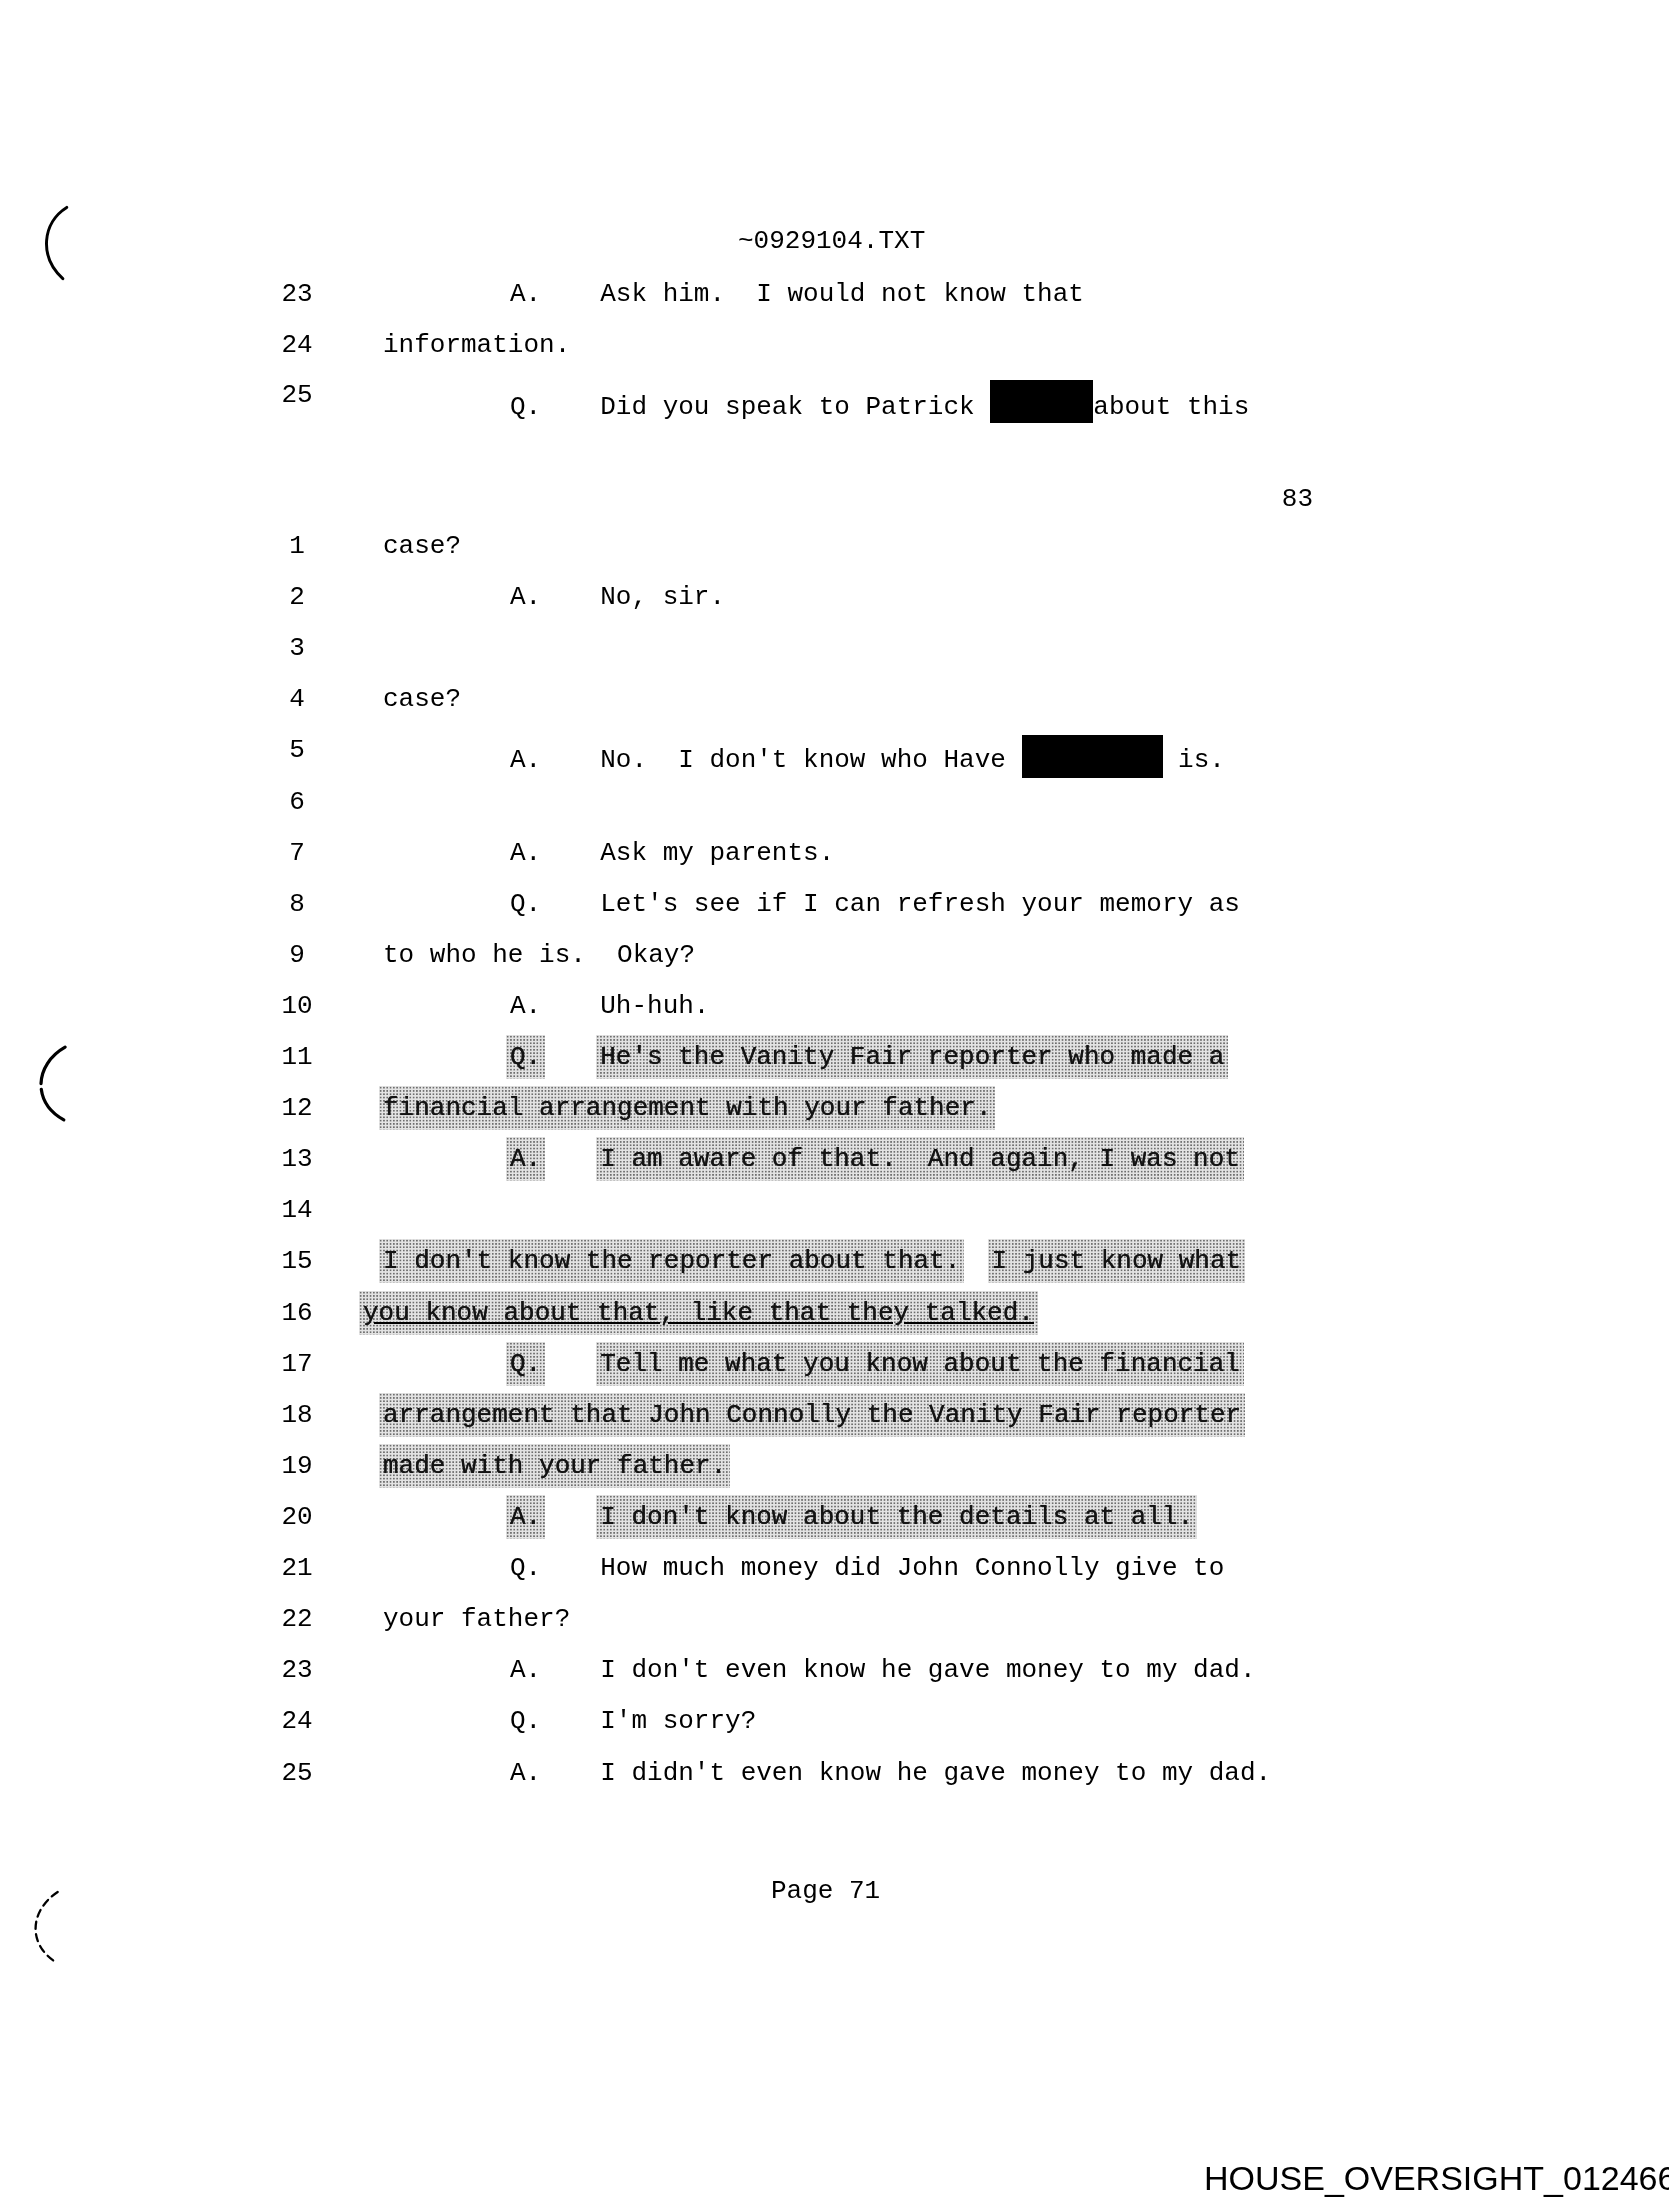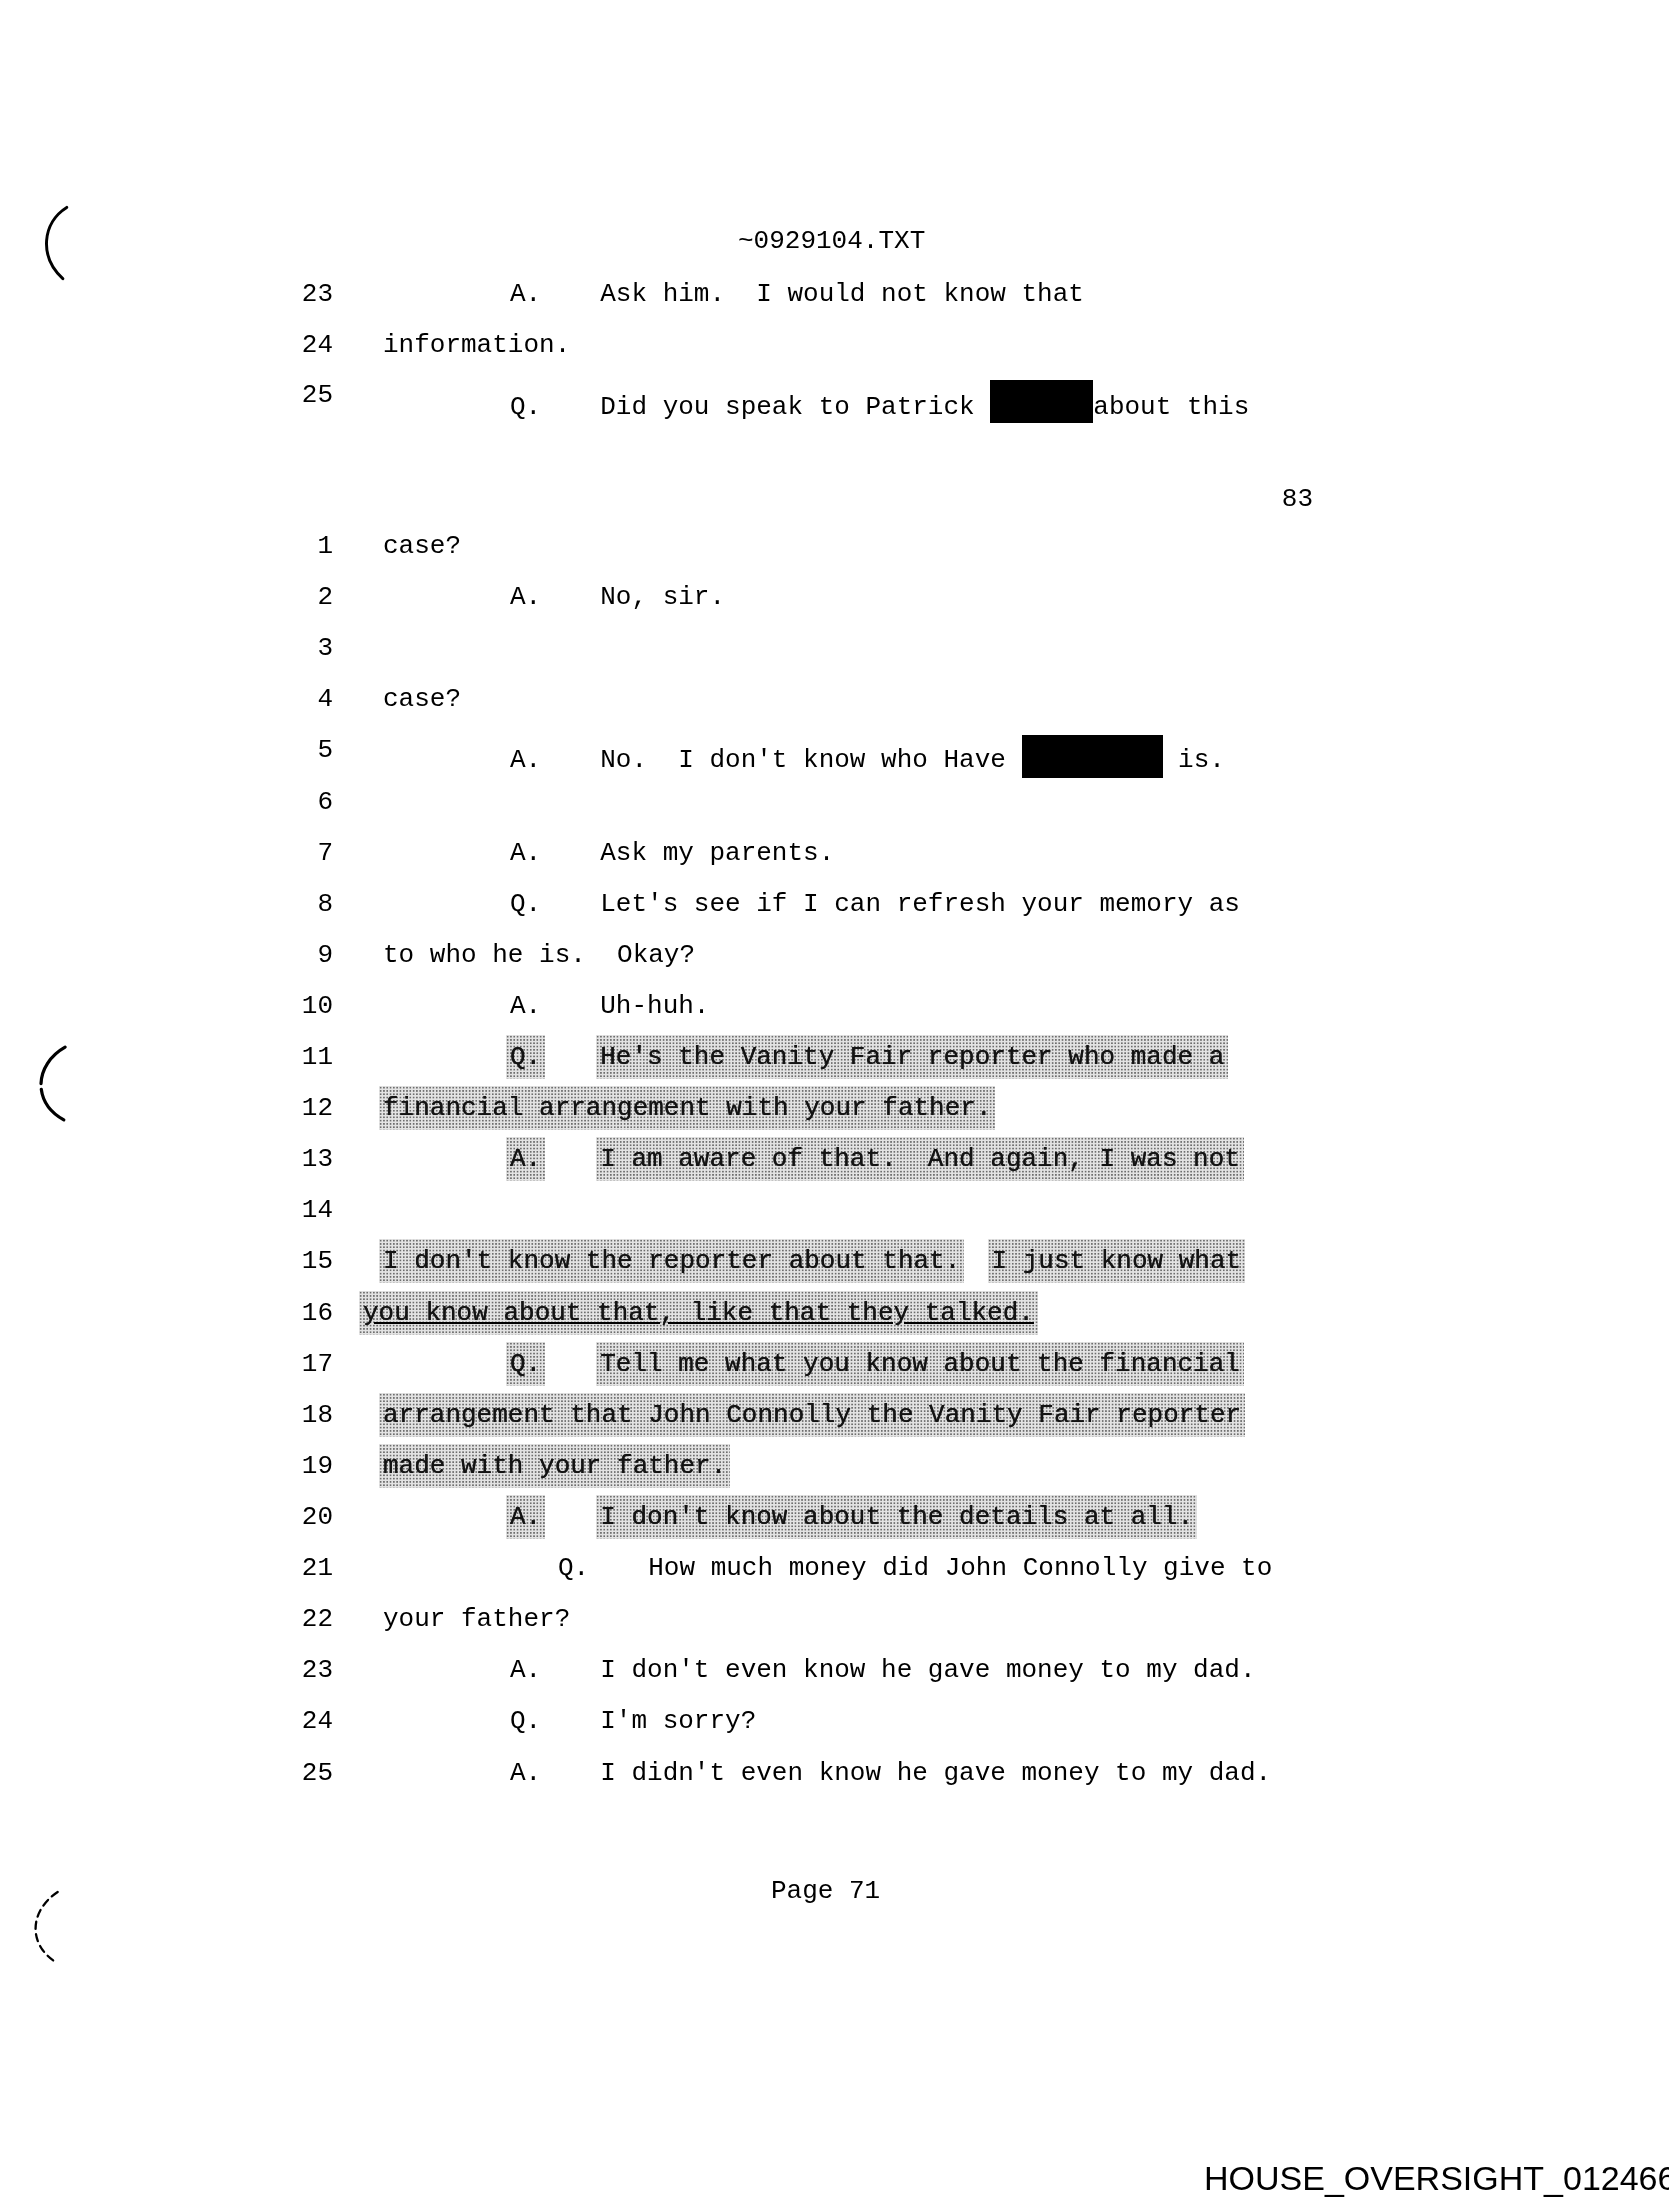--- a/index.html
+++ b/index.html
@@ -27,21 +27,21 @@
     left: 0;
     width: 1669px;
     height: 31px;
     font-size: 26px;
     line-height: 31px;
   }
   .t-num {
     position: absolute;
     left: 261px;
     width: 72px;
-    text-align: right;
+    text-align: center;
   }
   .t-body {
     position: absolute;
     top: 0;
     white-space: pre;
   }
   .spacer {
     display: inline-block;
   }
   .redact {
@@ -177,21 +177,21 @@
       <div class="t-row" style="top: 1451px;">
         <span class="t-num">19</span>
         <span class="t-body" style="left: 383px;"><span class="hl">made with your father.</span></span>
       </div>
       <div class="t-row" style="top: 1502px;">
         <span class="t-num">20</span>
         <span class="t-body" style="left: 510px;"><span class="hl">A.</span><span class="spacer" style="width: 59px;"></span><span class="hl">I don't know about the details at all.</span></span>
       </div>
       <div class="t-row" style="top: 1553px;">
         <span class="t-num">21</span>
-        <span class="t-body" style="left: 510px; margin-left: 48px;"><span>Q.</span><span class="spacer" style="width: 59px;"></span><span>How much money did John Connolly give to</span></span>
+        <span class="t-body" style="left: 510px;"><span>Q.</span><span class="spacer" style="width: 59px;"></span><span>How much money did John Connolly give to</span></span>
       </div>
       <div class="t-row" style="top: 1604px;">
         <span class="t-num">22</span>
         <span class="t-body" style="left: 383px;"><span>your father?</span></span>
       </div>
       <div class="t-row" style="top: 1655px;">
         <span class="t-num">23</span>
         <span class="t-body" style="left: 510px;"><span>A.</span><span class="spacer" style="width: 59px;"></span><span>I don't even know he gave money to my dad.</span></span>
       </div>
       <div class="t-row" style="top: 1706px;">

